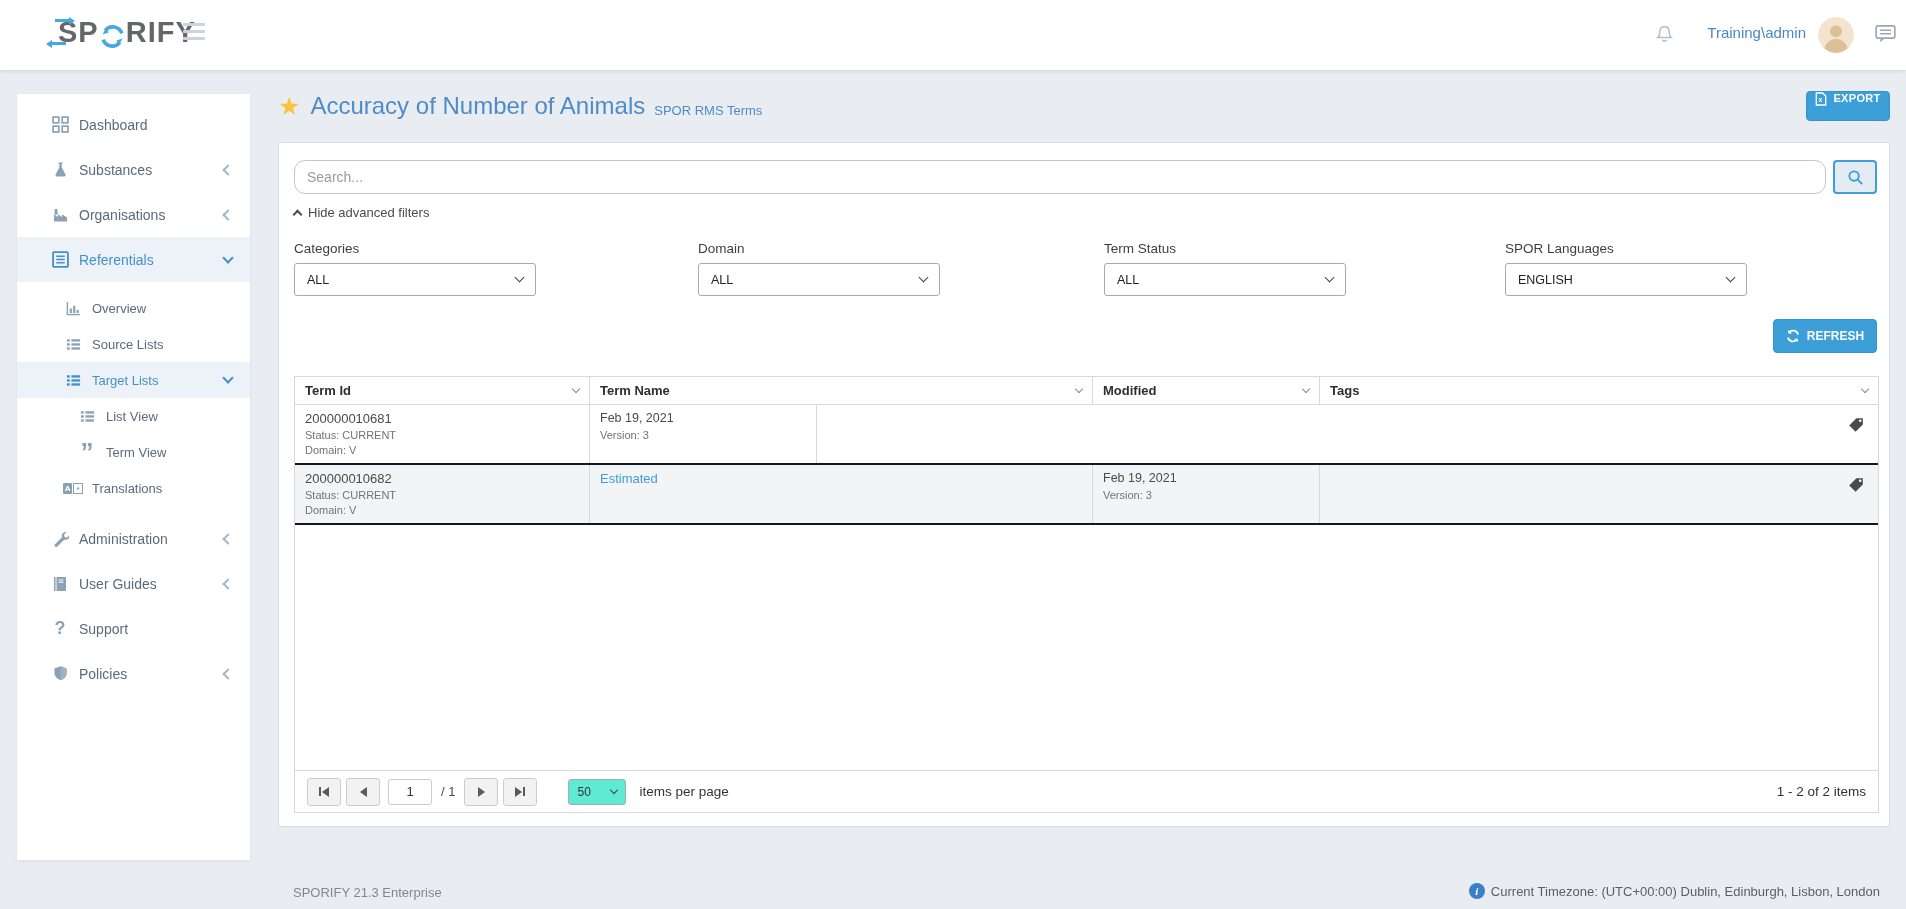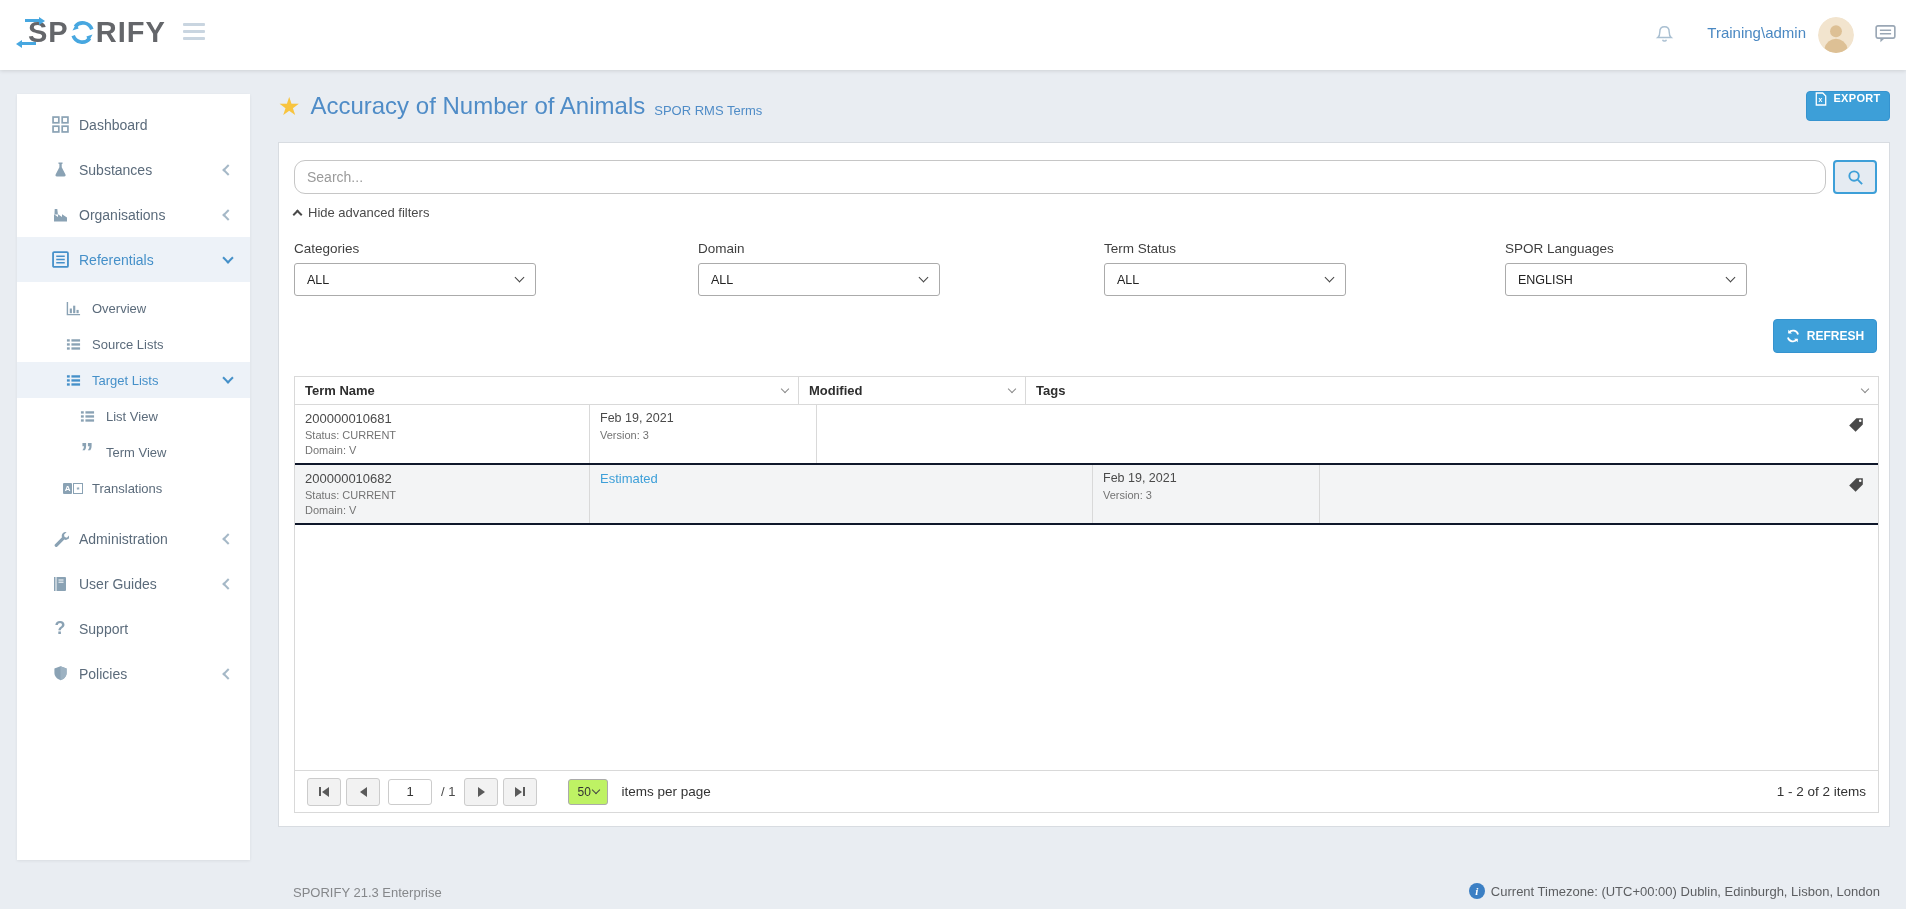--- a/index.html
+++ b/index.html
@@ -7,21 +7,21 @@
   body {
     font-family: "Liberation Sans", "DejaVu Sans", sans-serif;
     background:#e9edf2; color:#444; overflow:hidden; position:relative;
     font-size:13px;
   }
   .app { position:relative; width:1906px; height:909px; }
 
   
   .topbar { position:absolute; left:0; top:0; width:1906px; height:70px;
     background:#fff; box-shadow:0 1px 4px rgba(0,0,0,.12); z-index:5; }
-  .logo { position:absolute; left:28px; top:16px; display:flex; align-items:center;
+  .logo { position:absolute; left:58px; top:16px; display:flex; align-items:flex-end;
     font-weight:bold; font-size:29px; letter-spacing:1px; color:#64666a; cursor:pointer; }
   .logo .lg-sp { position:relative; }
   .logo .s-arrow { position:absolute; height:3px; background:#47a7e0; }
   .logo .s-arrow.top { width:15px; left:-3px; top:3px; }
   .logo .s-arrow.top::after { content:""; position:absolute; right:-5px; top:-2.5px;
     border-left:6px solid #47a7e0; border-top:4px solid transparent; border-bottom:4px solid transparent; }
   .logo .s-arrow.bot { width:15px; left:-7px; bottom:4px; }
   .logo .s-arrow.bot::after { content:""; position:absolute; left:-5px; top:-2.5px;
     border-right:6px solid #47a7e0; border-top:4px solid transparent; border-bottom:4px solid transparent; }
   .logo-o { width:25px; height:25px; margin:0 1px; }
@@ -117,21 +117,21 @@
   .pager { height:42px; border-top:1px solid #d9d9d9; display:flex; align-items:center; padding:0 12px; gap:5px; }
   .pbtn { width:34px; height:28px; background:#f2f2f2; border:1px solid #ccc; border-radius:3px;
     display:flex; align-items:center; justify-content:center; gap:1px; cursor:pointer; }
   .tri { width:0; height:0; border-top:5px solid transparent; border-bottom:5px solid transparent; }
   .tri.l { border-right:7px solid #5a5a5a; }
   .tri.r { border-left:7px solid #5a5a5a; }
   .pbar { width:2px; height:9px; background:#5a5a5a; }
   .pinput { width:44px; height:26px; border:1px solid #ccc; border-radius:3px; text-align:center;
     font-size:13px; color:#333; margin-left:3px; font-family:"Liberation Sans",sans-serif; }
   .ptotal { font-size:13px; color:#4a4a4a; margin:0 4px; }
-  .psel { width:40px; height:26px; border:1px solid #ababab; border-radius:3px; background:#bef264;
+  .psel { width:58px; height:26px; border:1px solid #ababab; border-radius:3px; background:#5eead4;
     display:flex; align-items:center; padding:0 8px; font-size:12px; color:#333; margin-left:26px; cursor:pointer;justify-content:center; }
   .psel .selchev { width:6px; height:6px; }
   .plabel { font-size:13.5px; color:#333; margin-left:8px; }
   .prange { margin-left:auto; font-size:13.5px; color:#333; }
 
   
   .footer-left { position:absolute; left:293px; top:885px; font-size:13px; color:#85878a; }
   .footer-right { position:absolute; right:26px; top:883px; display:flex; align-items:center; gap:6px; }
   .info-ico { width:16px; height:16px; border-radius:50%; background:#3b7fc4; color:#fff;
     font-family:"Liberation Serif",serif; font-style:italic; font-weight:bold; font-size:11px;
@@ -388,20 +388,24 @@
         <path d="M13.8 6.3A6 6 0 0 0 3.2 4.2" fill="none" stroke="#fff" stroke-width="2"></path>
         <path d="M2.6.8v4.2h4.2z" fill="#fff"></path>
         <path d="M2.2 9.7a6 6 0 0 0 10.6 2.1" fill="none" stroke="#fff" stroke-width="2"></path>
         <path d="M13.4 15.2V11H9.2z" fill="#fff"></path>
       </svg>
       <span>REFRESH</span>
     </button>
 
     <div class="grid">
       <div class="g-header">
+        <div class="gh c1">
+          <span>Term Id</span>
+          <span class="sortchev"></span>
+        </div>
         <div class="gh c2">
           <span>Term Name</span>
           <span class="sortchev"></span>
         </div>
         <div class="gh c3">
           <span>Modified</span>
           <span class="sortchev"></span>
         </div>
         <div class="gh c4">
           <span>Tags</span>

